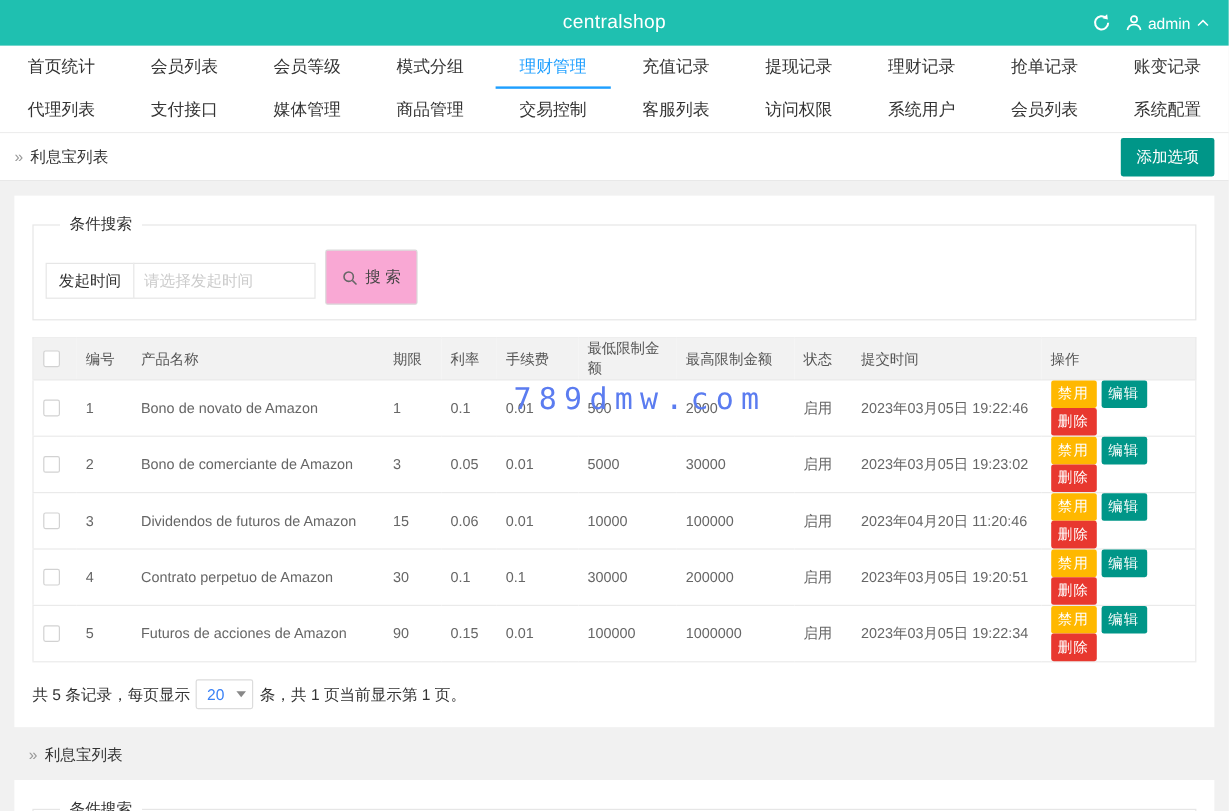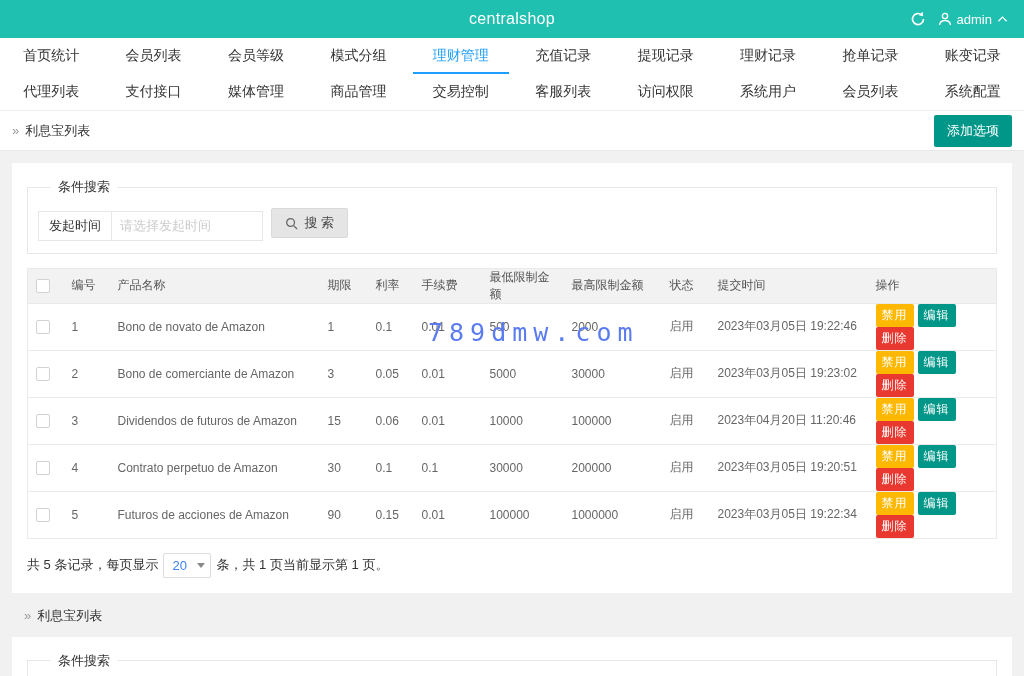--- a/index.html
+++ b/index.html
@@ -29,21 +29,21 @@
   .add-btn { margin-left:auto; background:var(--green,#009688); color:#fff; border:none; font-size:13px; padding:7px 13px; border-radius:2px; cursor:pointer; }
   
   .main { padding:12px; }
   .card { background:#fff; padding:15px; position:relative; }
   fieldset { border:1px solid #e6e6e6; padding:12px 10px; margin-bottom:14px; }
   legend { font-size:13px; color:#333; margin-left:12px; padding:0 8px;margin-top:36px; }
   .fgroup { display:inline-flex; align-items:center; }
   .flabel { height:30px; line-height:28px; border:1px solid #e6e6e6; padding:0 10px; font-size:13px; color:#333; background:#fff; white-space:nowrap; }
   .finput { height:30px; border:1px solid #e6e6e6; margin-left:-1px; padding:0 8px; font-size:13px; width:152px; color:#333; outline:none; font-family:"Liberation Sans",sans-serif; }
   .finput::placeholder { color:#ccc; }
-  .search-btn { height:30px; border:1px solid #d9d9d9; background:#e5e5e5; font-size:13px; color:#444; padding:0 13px; display:inline-flex; align-items:center; gap:6px; cursor:pointer; border-radius:2px; margin-left:4px; font-family:"Liberation Sans",sans-serif;justify-content:center; }
+  .search-btn { height:46px; border:1px solid #d9d9d9; background:#f9a8d4; font-size:13px; color:#444; padding:0 13px; display:inline-flex; align-items:center; gap:6px; cursor:pointer; border-radius:2px; margin-left:4px; font-family:"Liberation Sans",sans-serif;justify-content:center; }
   
   table { width:100%; border-collapse:collapse; font-size:12px; color:#666; border:1px solid #eaeaea; }
   th, td { border-bottom:1px solid #eaeaea; height:33px; text-align:left; padding:0 8px; font-weight:normal; }
   thead th { background:#f2f2f2; color:#555; }
   .cb { appearance:none; -webkit-appearance:none; width:14px; height:14px; border:1px solid #d2d2d2; background:#fff; border-radius:2px; cursor:pointer; vertical-align:middle; display:inline-block; }
   .act { border:none; color:#fff; font-size:12px; padding:3px 6px; border-radius:2px; margin-right:4px; cursor:pointer; letter-spacing:1px; font-family:"Liberation Sans",sans-serif; }
   .act.warn { background:var(--yellow,#FFB800); }
   .act.edit { background:var(--green,#009688); }
   .act.del  { background:var(--red,#e8382f); }
   

